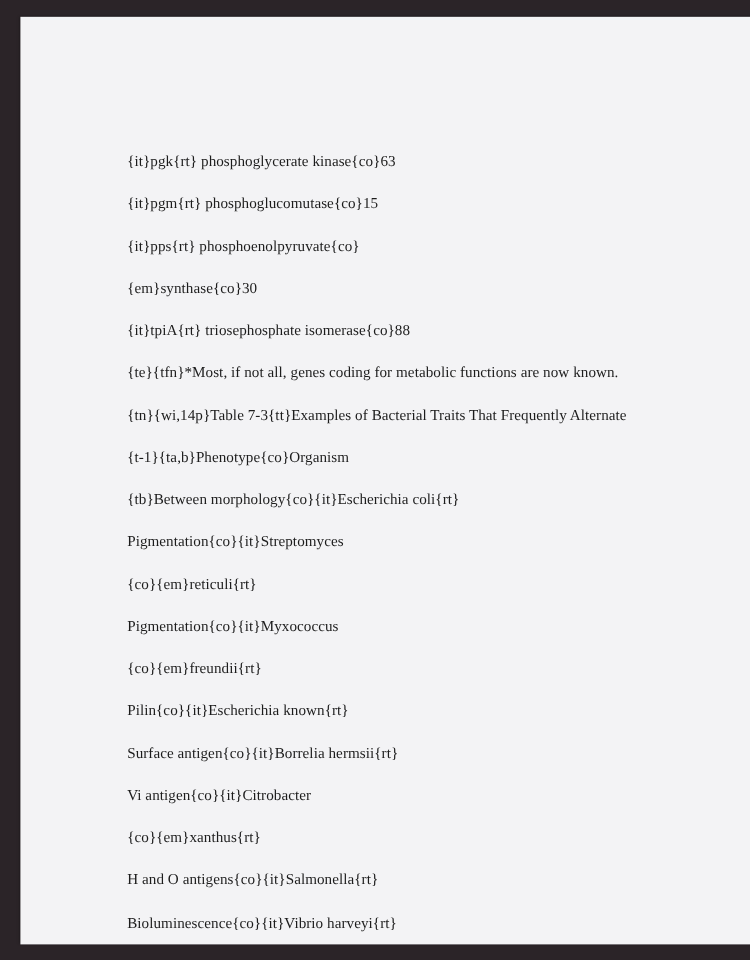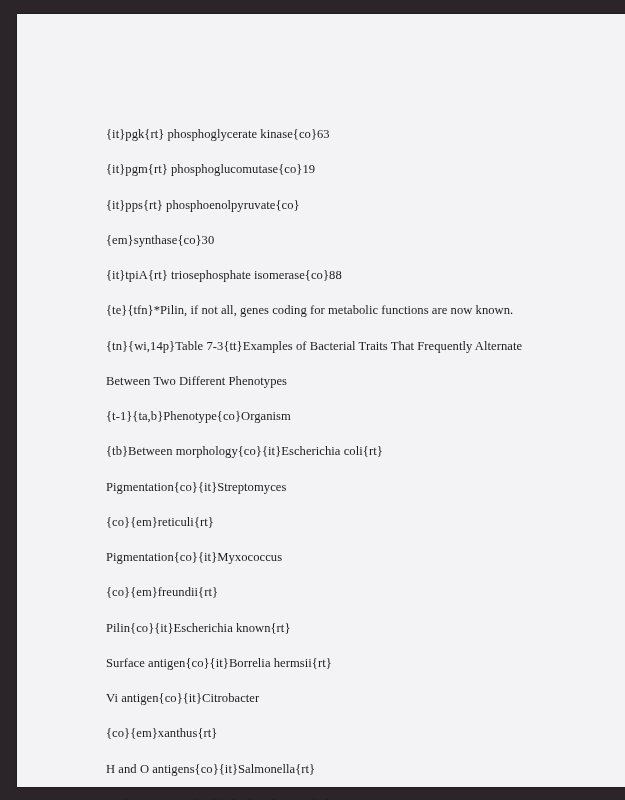--- a/index.html
+++ b/index.html
@@ -38,27 +38,26 @@
     display: block;
   }
 </style>
 </head>
 <body>
 
 <div class="page">
   <div class="text-block">
     <div class="section">
       <span class="line">{it}pgk{rt} phosphoglycerate kinase{co}63</span>
-      <span class="line">{it}pgm{rt} phosphoglucomutase{co}19</span>
+      <span class="line">{it}pgm{rt} phosphoglucomutase{co}15</span>
       <span class="line">{it}pps{rt} phosphoenolpyruvate{co}</span>
       <span class="line">{em}synthase{co}30</span>
       <span class="line">{it}tpiA{rt} triosephosphate isomerase{co}88</span>
-      <span class="line">{te}{tfn}*Pilin, if not all, genes coding for metabolic functions are now known.</span>
+      <span class="line">{te}{tfn}*Most, if not all, genes coding for metabolic functions are now known.</span>
       <span class="line">{tn}{wi,14p}Table 7-3{tt}Examples of Bacterial Traits That Frequently Alternate</span>
-      <span class="line">Between Two Different Phenotypes</span>
       <span class="line">{t-1}{ta,b}Phenotype{co}Organism</span>
       <span class="line">{tb}Between morphology{co}{it}Escherichia coli{rt}</span>
       <span class="line">Pigmentation{co}{it}Streptomyces</span>
       <span class="line">{co}{em}reticuli{rt}</span>
       <span class="line">Pigmentation{co}{it}Myxococcus</span>
       <span class="line">{co}{em}freundii{rt}</span>
       <span class="line">Pilin{co}{it}Escherichia known{rt}</span>
       <span class="line">Surface antigen{co}{it}Borrelia hermsii{rt}</span>
       <span class="line">Vi antigen{co}{it}Citrobacter</span>
       <span class="line">{co}{em}xanthus{rt}</span>

